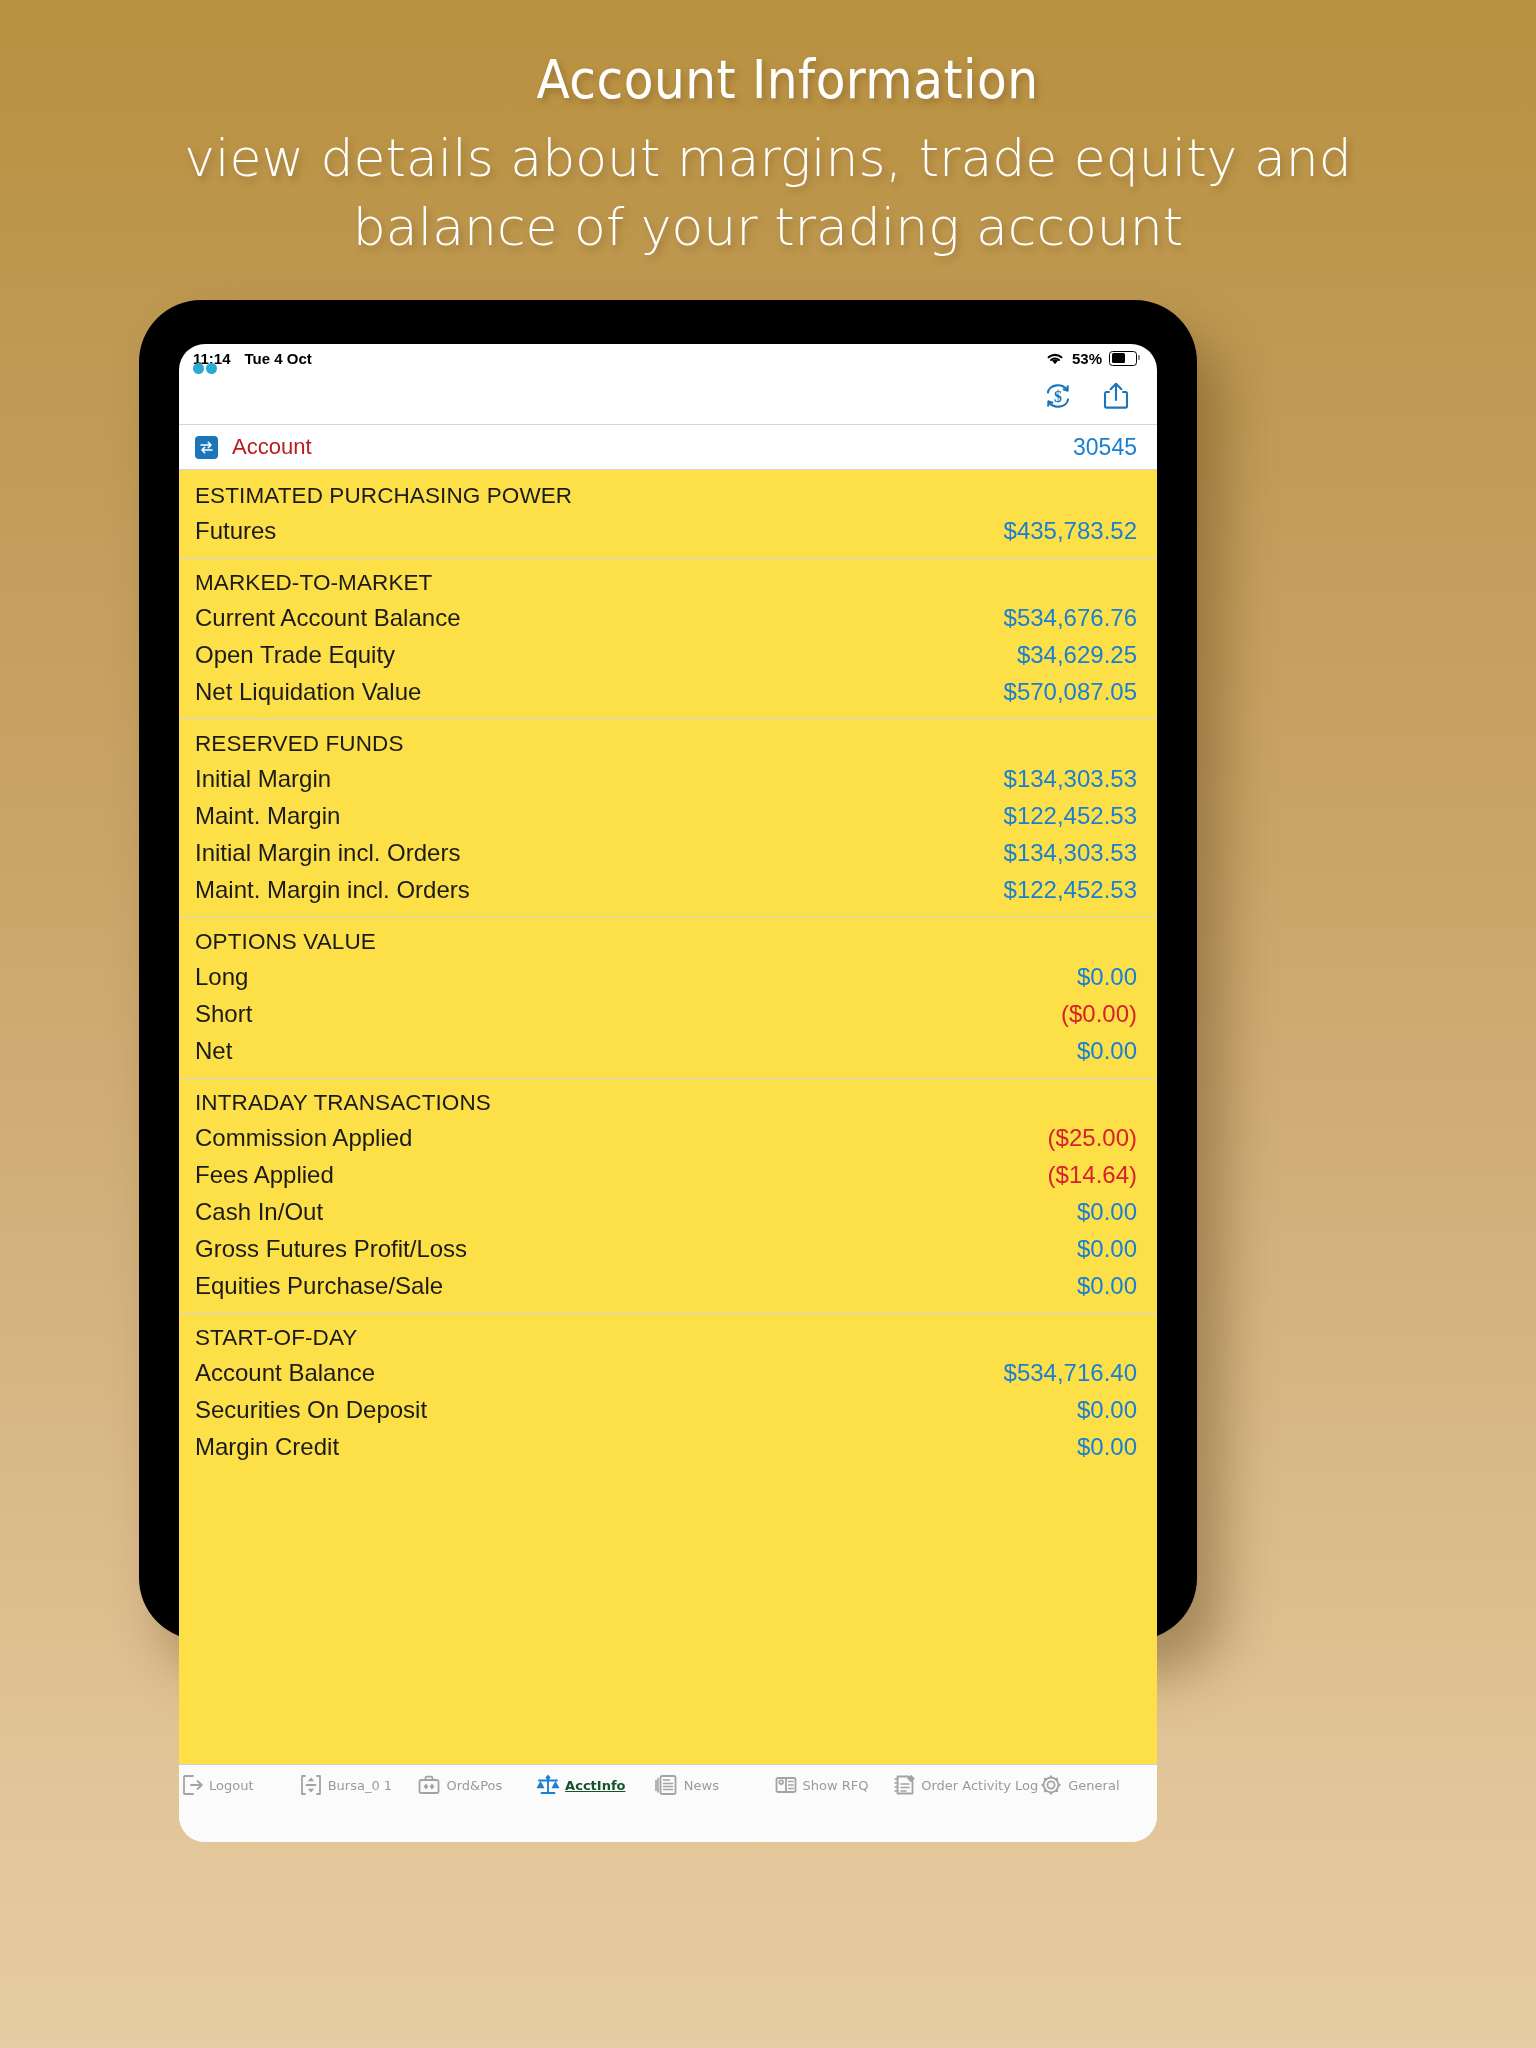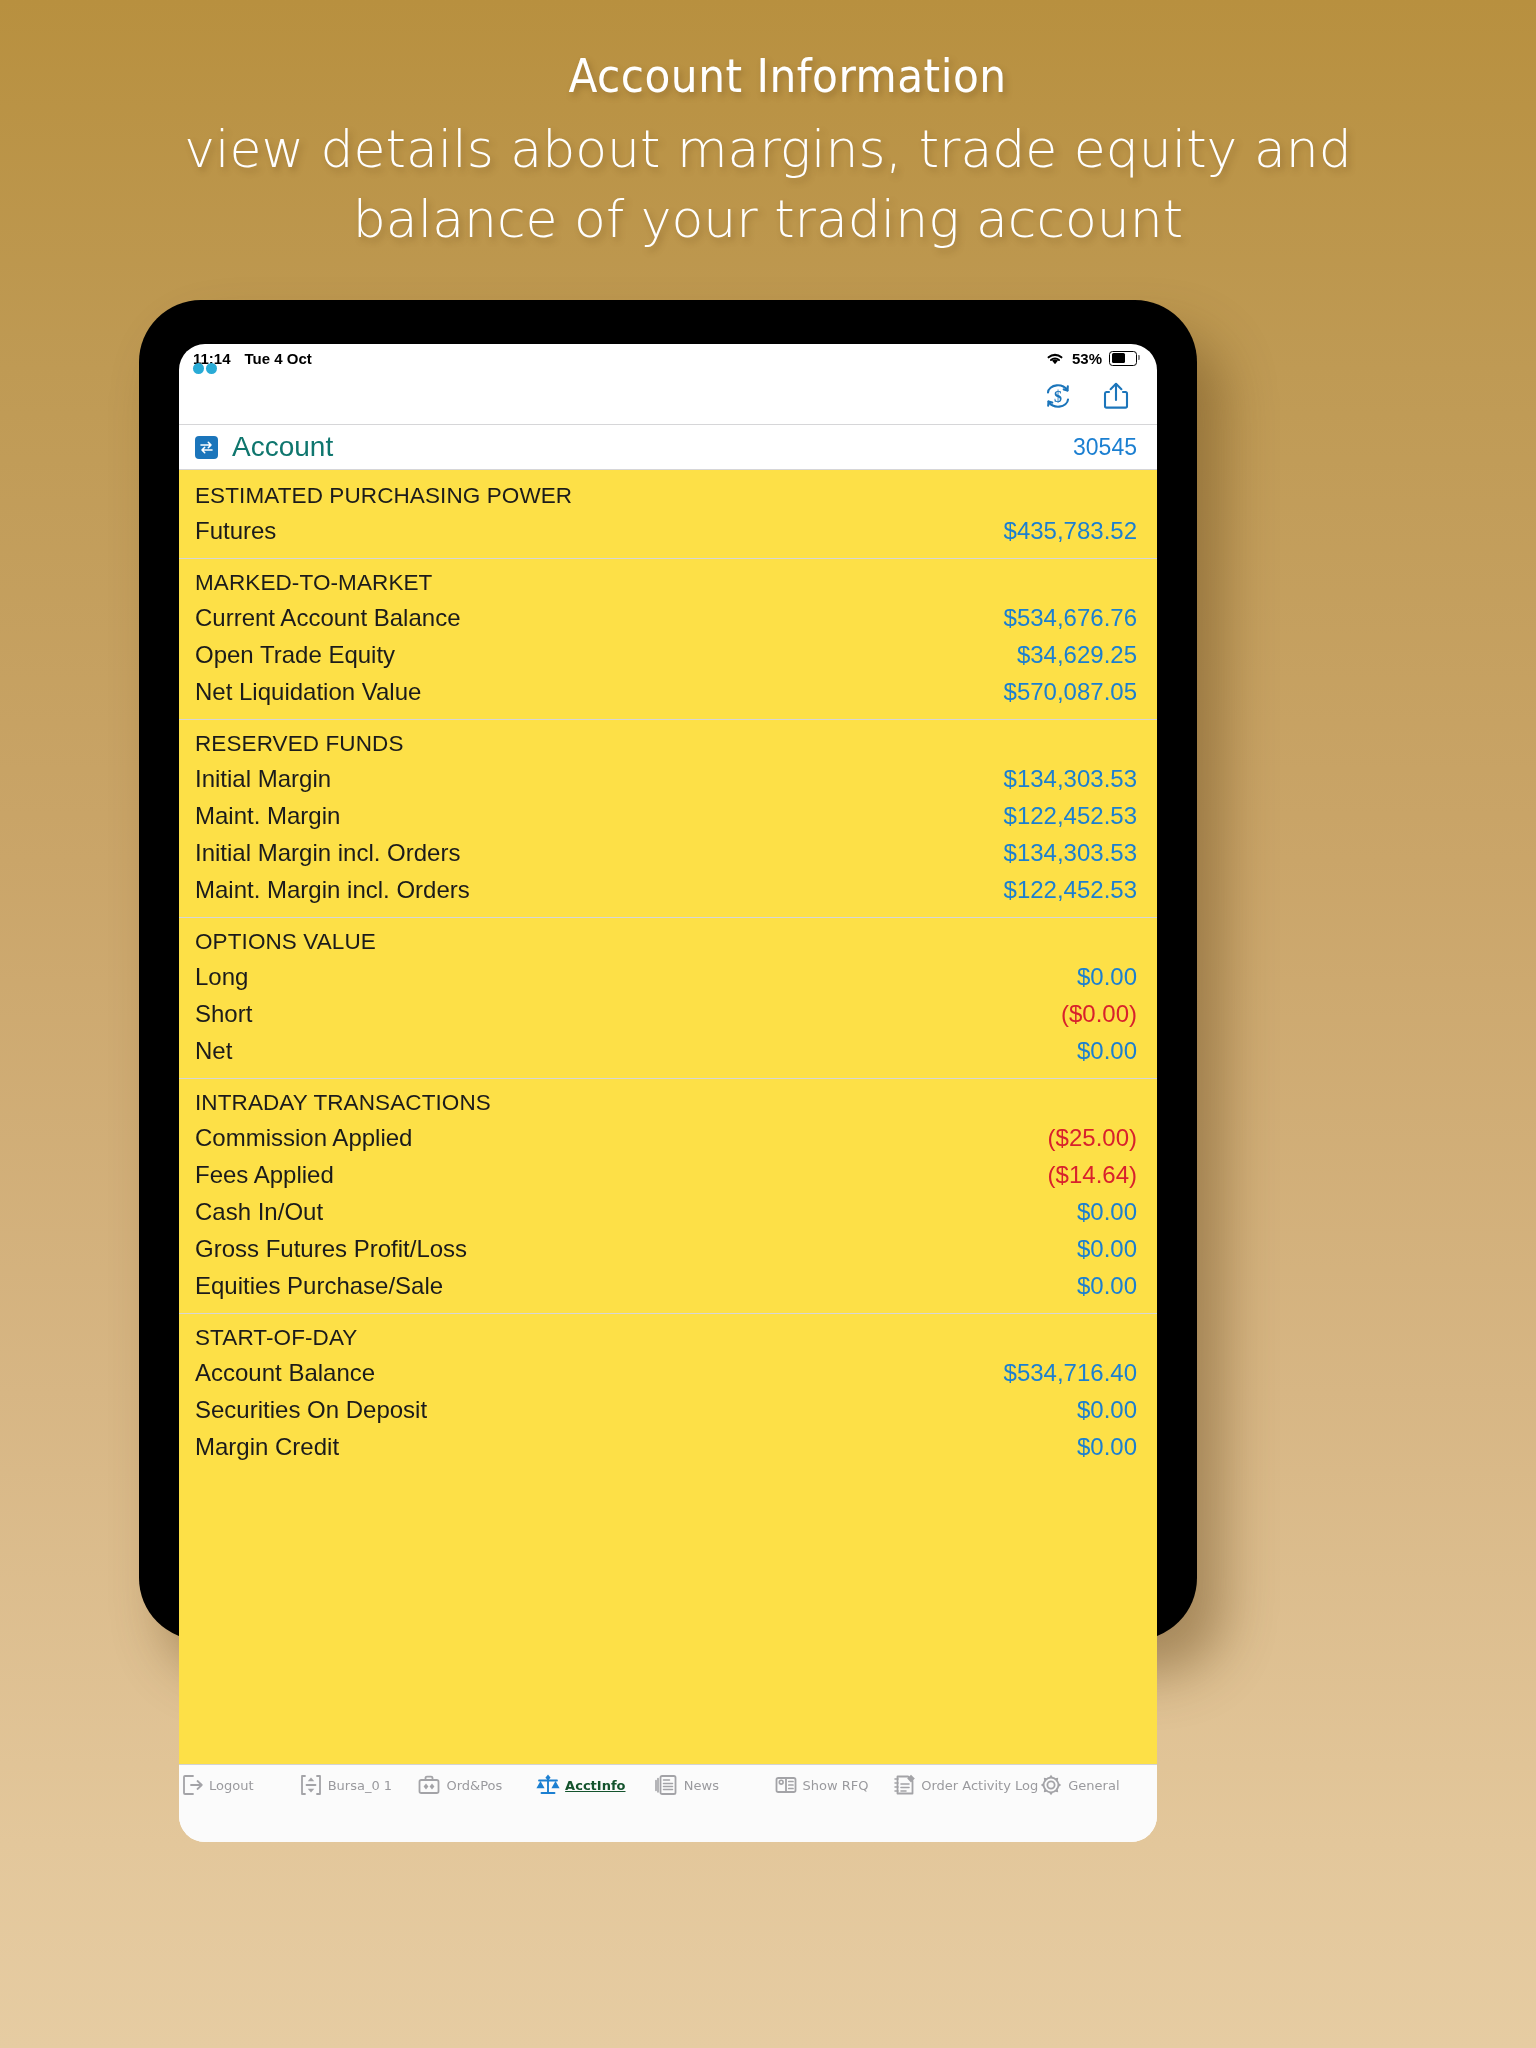--- a/index.html
+++ b/index.html
@@ -19,21 +19,21 @@
   .promo {
     position: absolute;
     left: 0;
     top: 0;
     width: 1536px;
     text-align: center;
     color: #ffffff;
     text-shadow: 3px 4px 6px rgba(120, 85, 30, 0.45);
   }
   .promo-title {
-    font-size: 47px;
+    font-size: 54px;
     line-height: 1.18;
     font-weight: 400;
     letter-spacing: 0.5px;
     margin-top: 48px;
     font-family: "DejaVu Sans", sans-serif;
     font-stretch: condensed;
     margin-left: 39px;
   }
   .promo-sub {
     font-size: 52px;
@@ -147,22 +147,22 @@
   }
   .swap-badge {
     width: 23px; height: 23px;
     background: #1b75bb;
     border-radius: 4px;
     display: flex; align-items: center; justify-content: center;
     margin-right: 14px;
     flex: 0 0 auto;
   }
   .account-label {
-    font-size: 28px;
-    color: #0f766e;
+    font-size: 22px;
+    color: #b91c1c;
     font-weight: 400;
   }
   .account-number {
     margin-left: auto;
     font-size: 23px;
     color: #1b7fd1;
   }
 
   
   .content {

